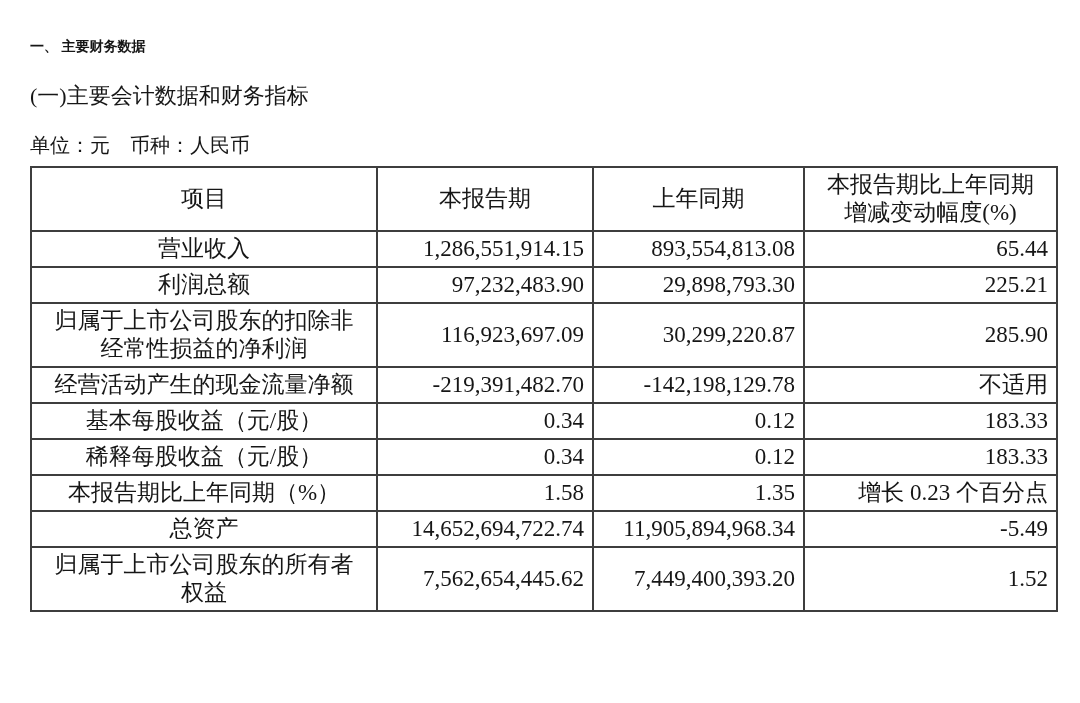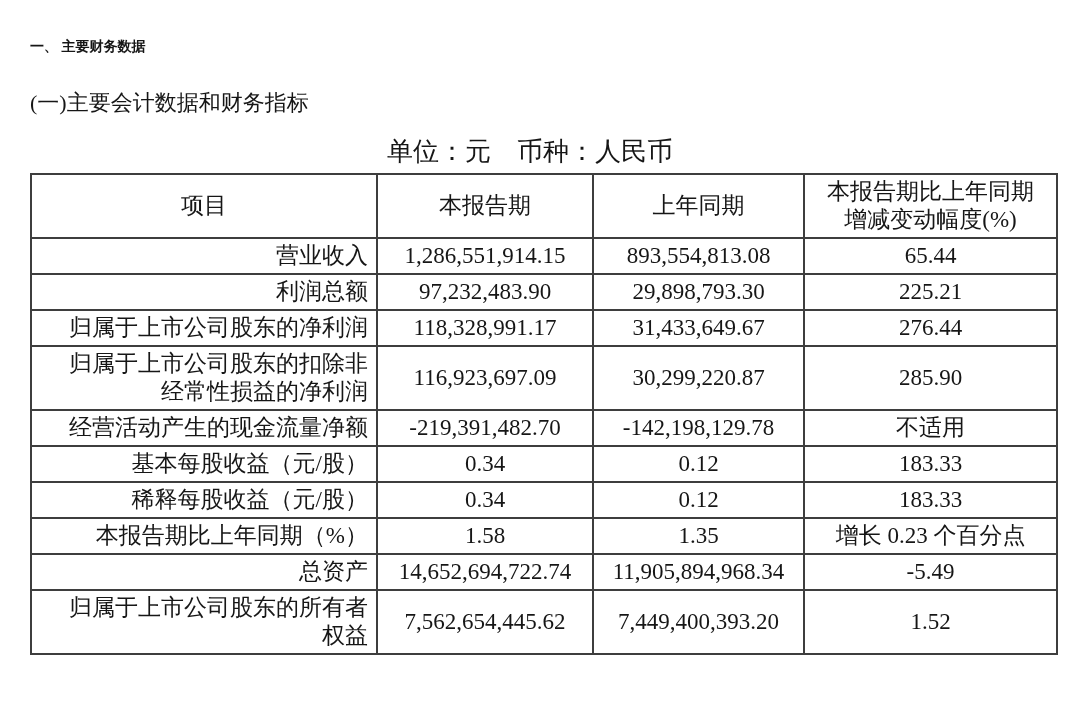--- a/index.html
+++ b/index.html
@@ -10,27 +10,27 @@
     color: var(--text_color, #161616);
     overflow: hidden;
   }
   .doc { padding-left: 30px; padding-top: 32px; }
 
   .section-title {
     font-size: 14px; font-weight: bold; line-height: 30px;
   }
   .subsection-title {
     font-size: 22px; font-weight: normal; line-height: 30px;
-    margin-top: 26px;
+    margin-top: 19px;
   }
   .unit-note {
     width: 1026px;
-    font-size: 26px; line-height: 30px;
+    font-size: 20px; line-height: 30px;
     margin-top: 19px; margin-bottom: 6px;
-    text-align: center;
+    text-align: left;
     padding-right: 26px;
     white-space: pre;
   }
 
   table.fin-table {
     border-collapse: collapse;
     table-layout: fixed;
     width: 1026px;
   }
   .fin-table col.c1 { width: 346px; }
@@ -44,26 +44,26 @@
     font-weight: normal;
     line-height: 28px;
     vertical-align: middle;
     padding: 3px 8px;
   }
   .fin-table th {
     text-align: center;
     white-space: pre-line;
   }
   .fin-table td.label {
-    text-align: right;
+    text-align: center;
     white-space: pre-line;
     margin-left: 37px;
   }
   .fin-table td.num {
-    text-align: center;
+    text-align: right;
     white-space: nowrap;
   }
 </style>
 </head>
 <body>
 
 <div class="doc">
 
   <div class="section-title">一、 主要财务数据</div>
 
@@ -91,26 +91,20 @@
         <td class="label">营业收入</td>
         <td class="num">1,286,551,914.15</td>
         <td class="num">893,554,813.08</td>
         <td class="num">65.44</td>
       </tr>
       <tr>
         <td class="label">利润总额</td>
         <td class="num">97,232,483.90</td>
         <td class="num">29,898,793.30</td>
         <td class="num">225.21</td>
-      </tr>
-      <tr>
-        <td class="label">归属于上市公司股东的净利润</td>
-        <td class="num">118,328,991.17</td>
-        <td class="num">31,433,649.67</td>
-        <td class="num">276.44</td>
       </tr>
       <tr>
         <td class="label">归属于上市公司股东的扣除非
 经常性损益的净利润</td>
         <td class="num">116,923,697.09</td>
         <td class="num">30,299,220.87</td>
         <td class="num">285.90</td>
       </tr>
       <tr>
         <td class="label">经营活动产生的现金流量净额</td>

